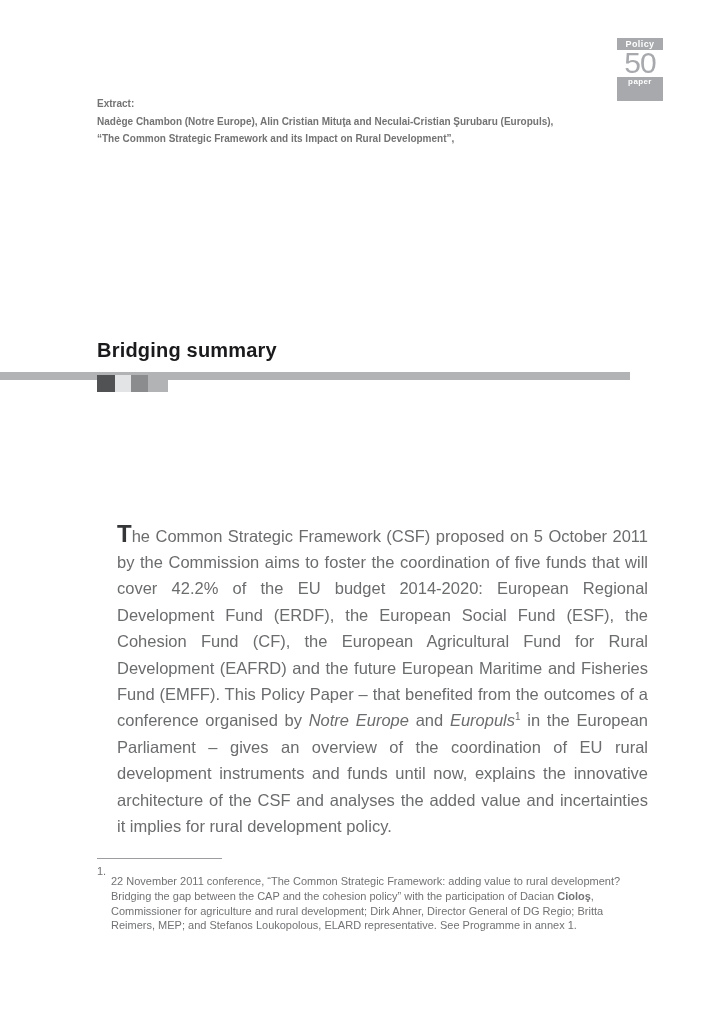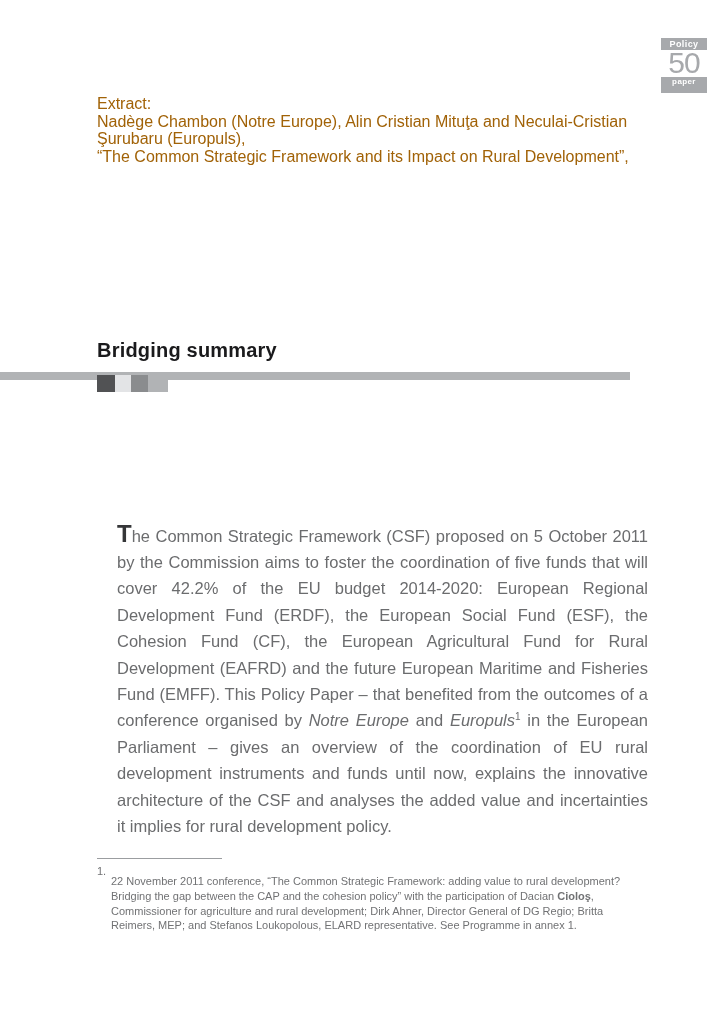--- a/index.html
+++ b/index.html
@@ -6,41 +6,41 @@
   .page {
     position:relative;
     width:724px; height:1024px;
     margin:0 auto;
     background:#ffffff;
     font-family:"Liberation Sans", sans-serif;
     overflow:hidden;
   }
 
   
-  .badge { position:absolute; left:617px; top:38px; width:46px;margin-left:44px; }
+  .badge { position:absolute; left:617px; top:38px; width:46px; }
   .badge-top {
     background:#a7a9ac; color:#ffffff;
     font-size:9px; font-weight:bold; text-align:center;
     height:12px; line-height:12px; letter-spacing:0.4px;
   }
   .badge-num {
     color:#a7a9ac; background:#ffffff;
     font-size:30px; font-weight:normal; text-align:center;
     height:27px; line-height:26px; letter-spacing:-1px;
   }
   .badge-bottom {
     background:#a7a9ac; color:#ffffff;
     font-size:8px; font-weight:bold; text-align:center;
-    height:16px; line-height:10px; letter-spacing:0.4px;
+    height:24px; line-height:10px; letter-spacing:0.4px;
   }
 
   
   .extract {
     position:absolute; left:97px; top:95px; width:560px;
-    font-size:16px; font-weight:normal; color:#a16207;
+    font-size:10px; font-weight:bold; color:#737373;
     line-height:17.5px;
   }
 
   
   .heading {
     position:absolute; left:97px; top:326px;
     font-size:20px; font-weight:bold; color:#1a1a1c;
     letter-spacing:0.2px;
   }
 

